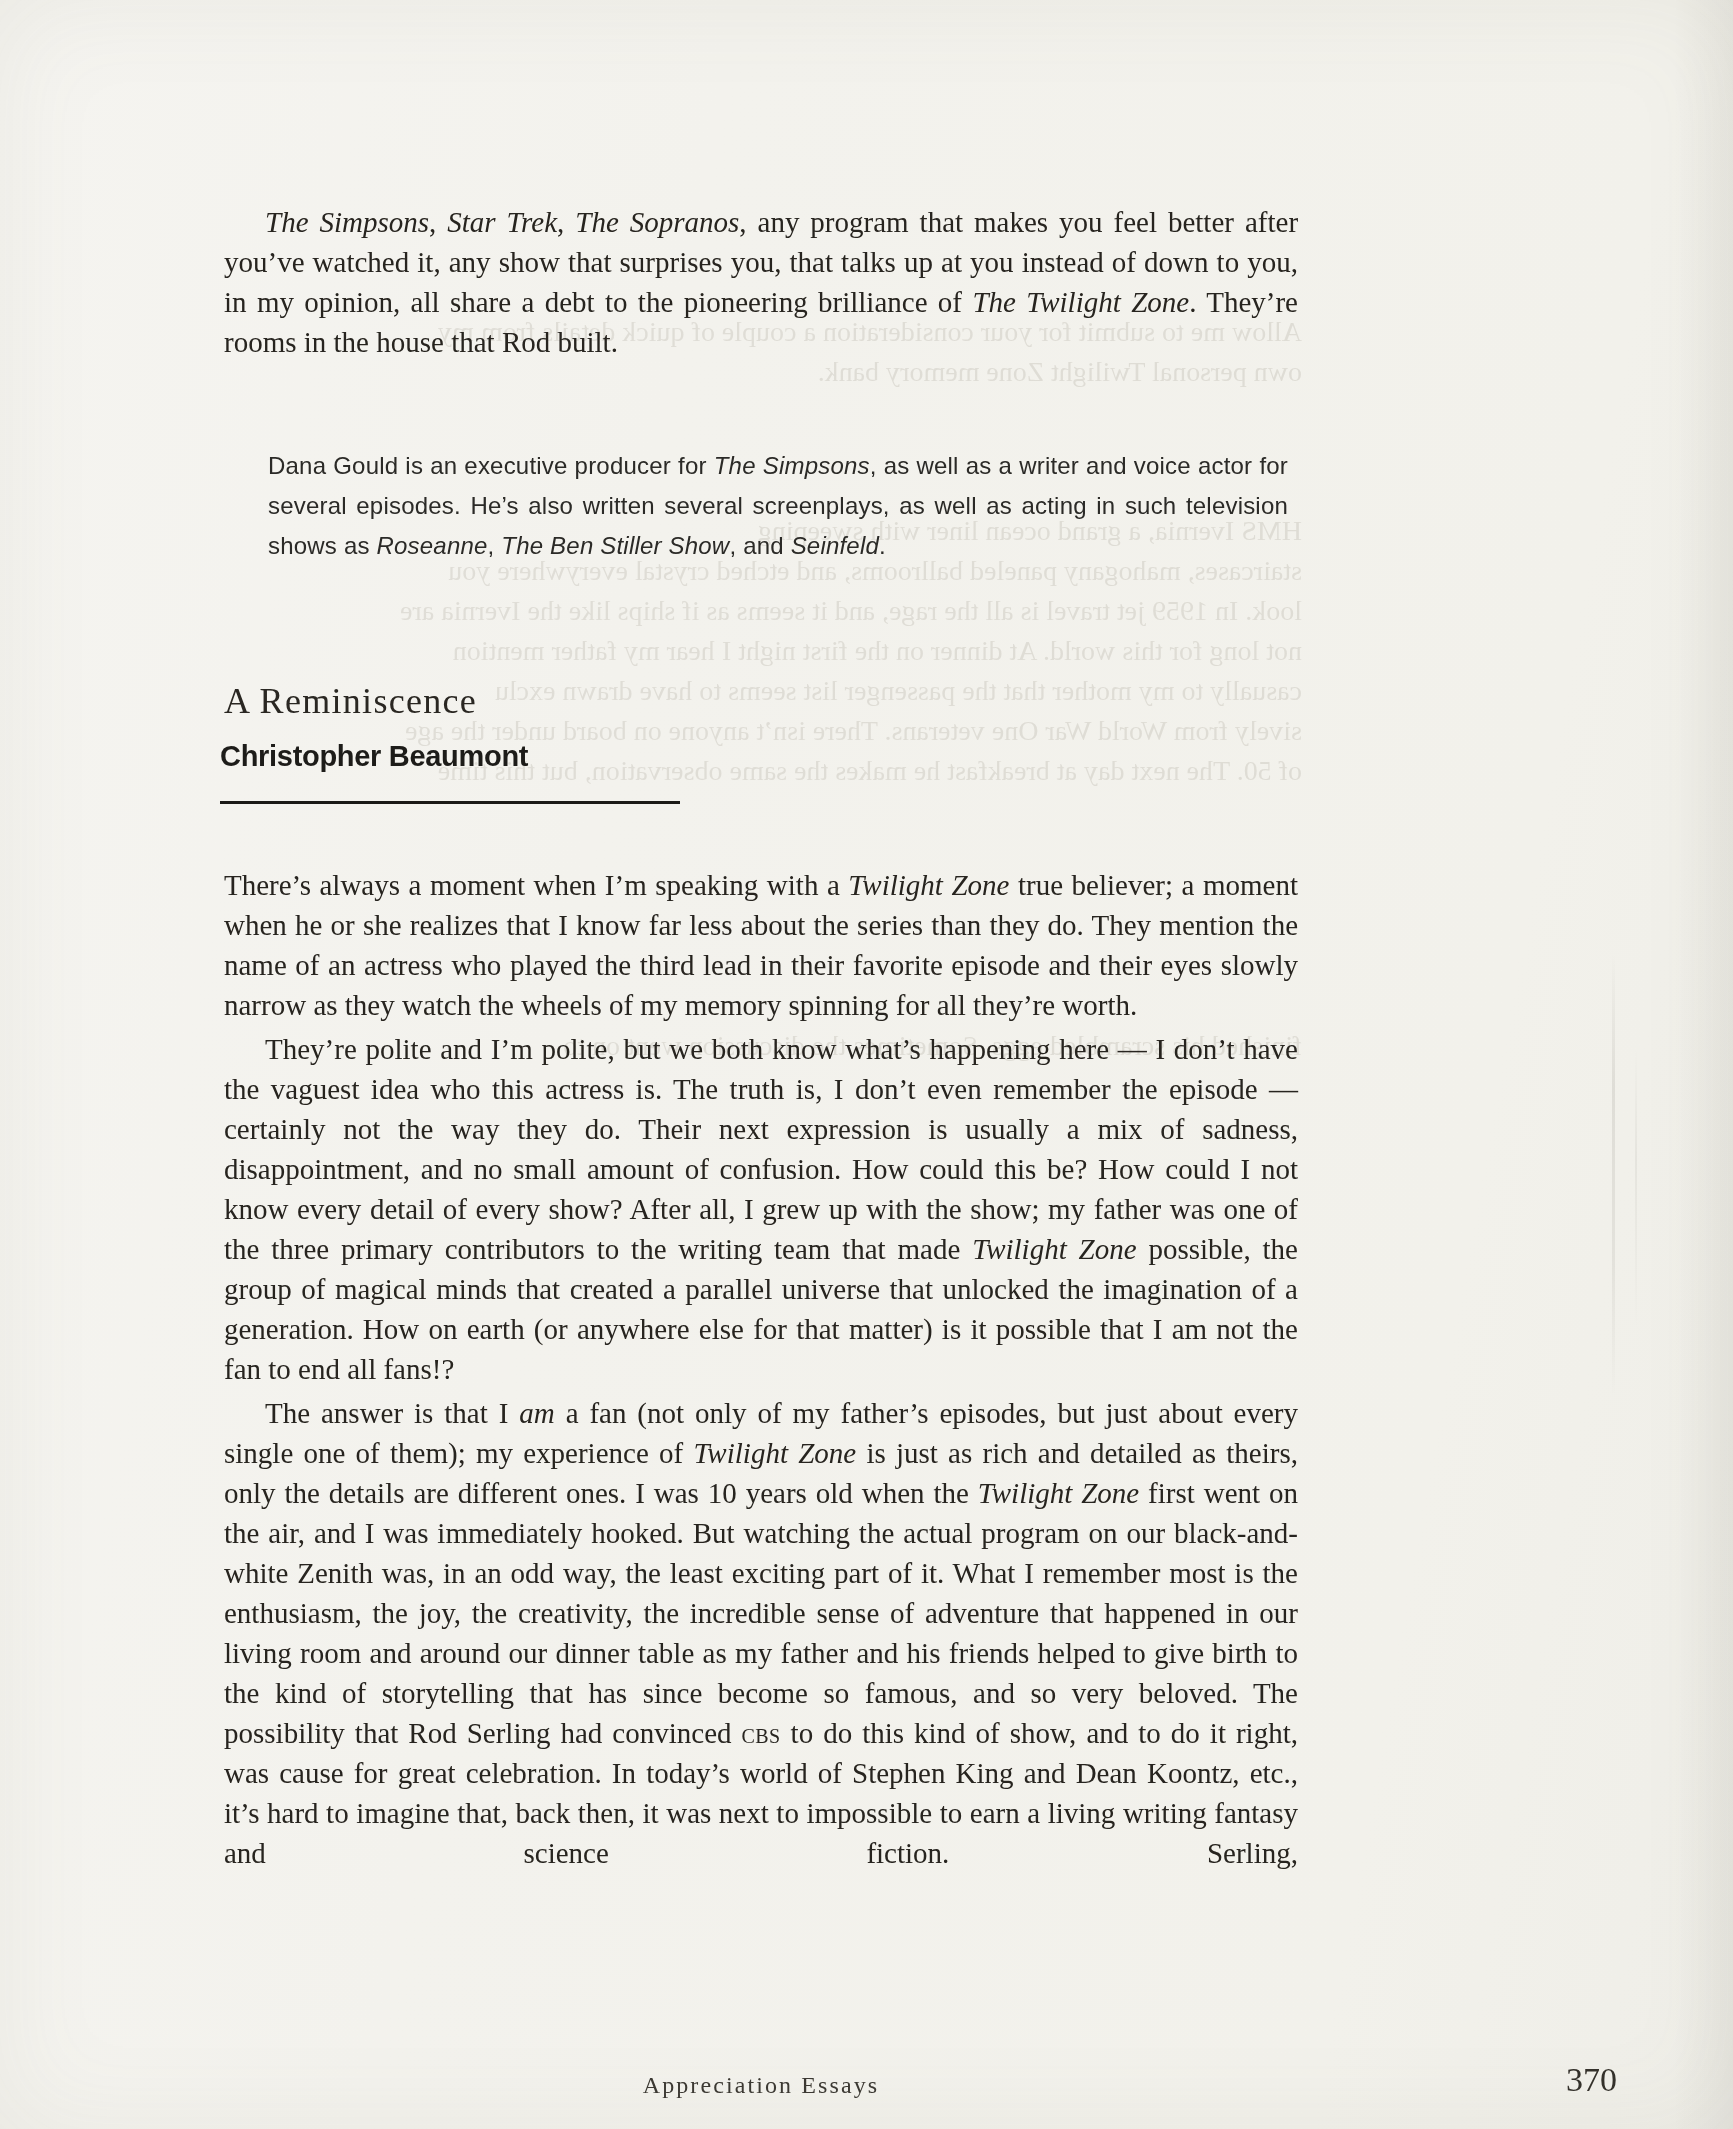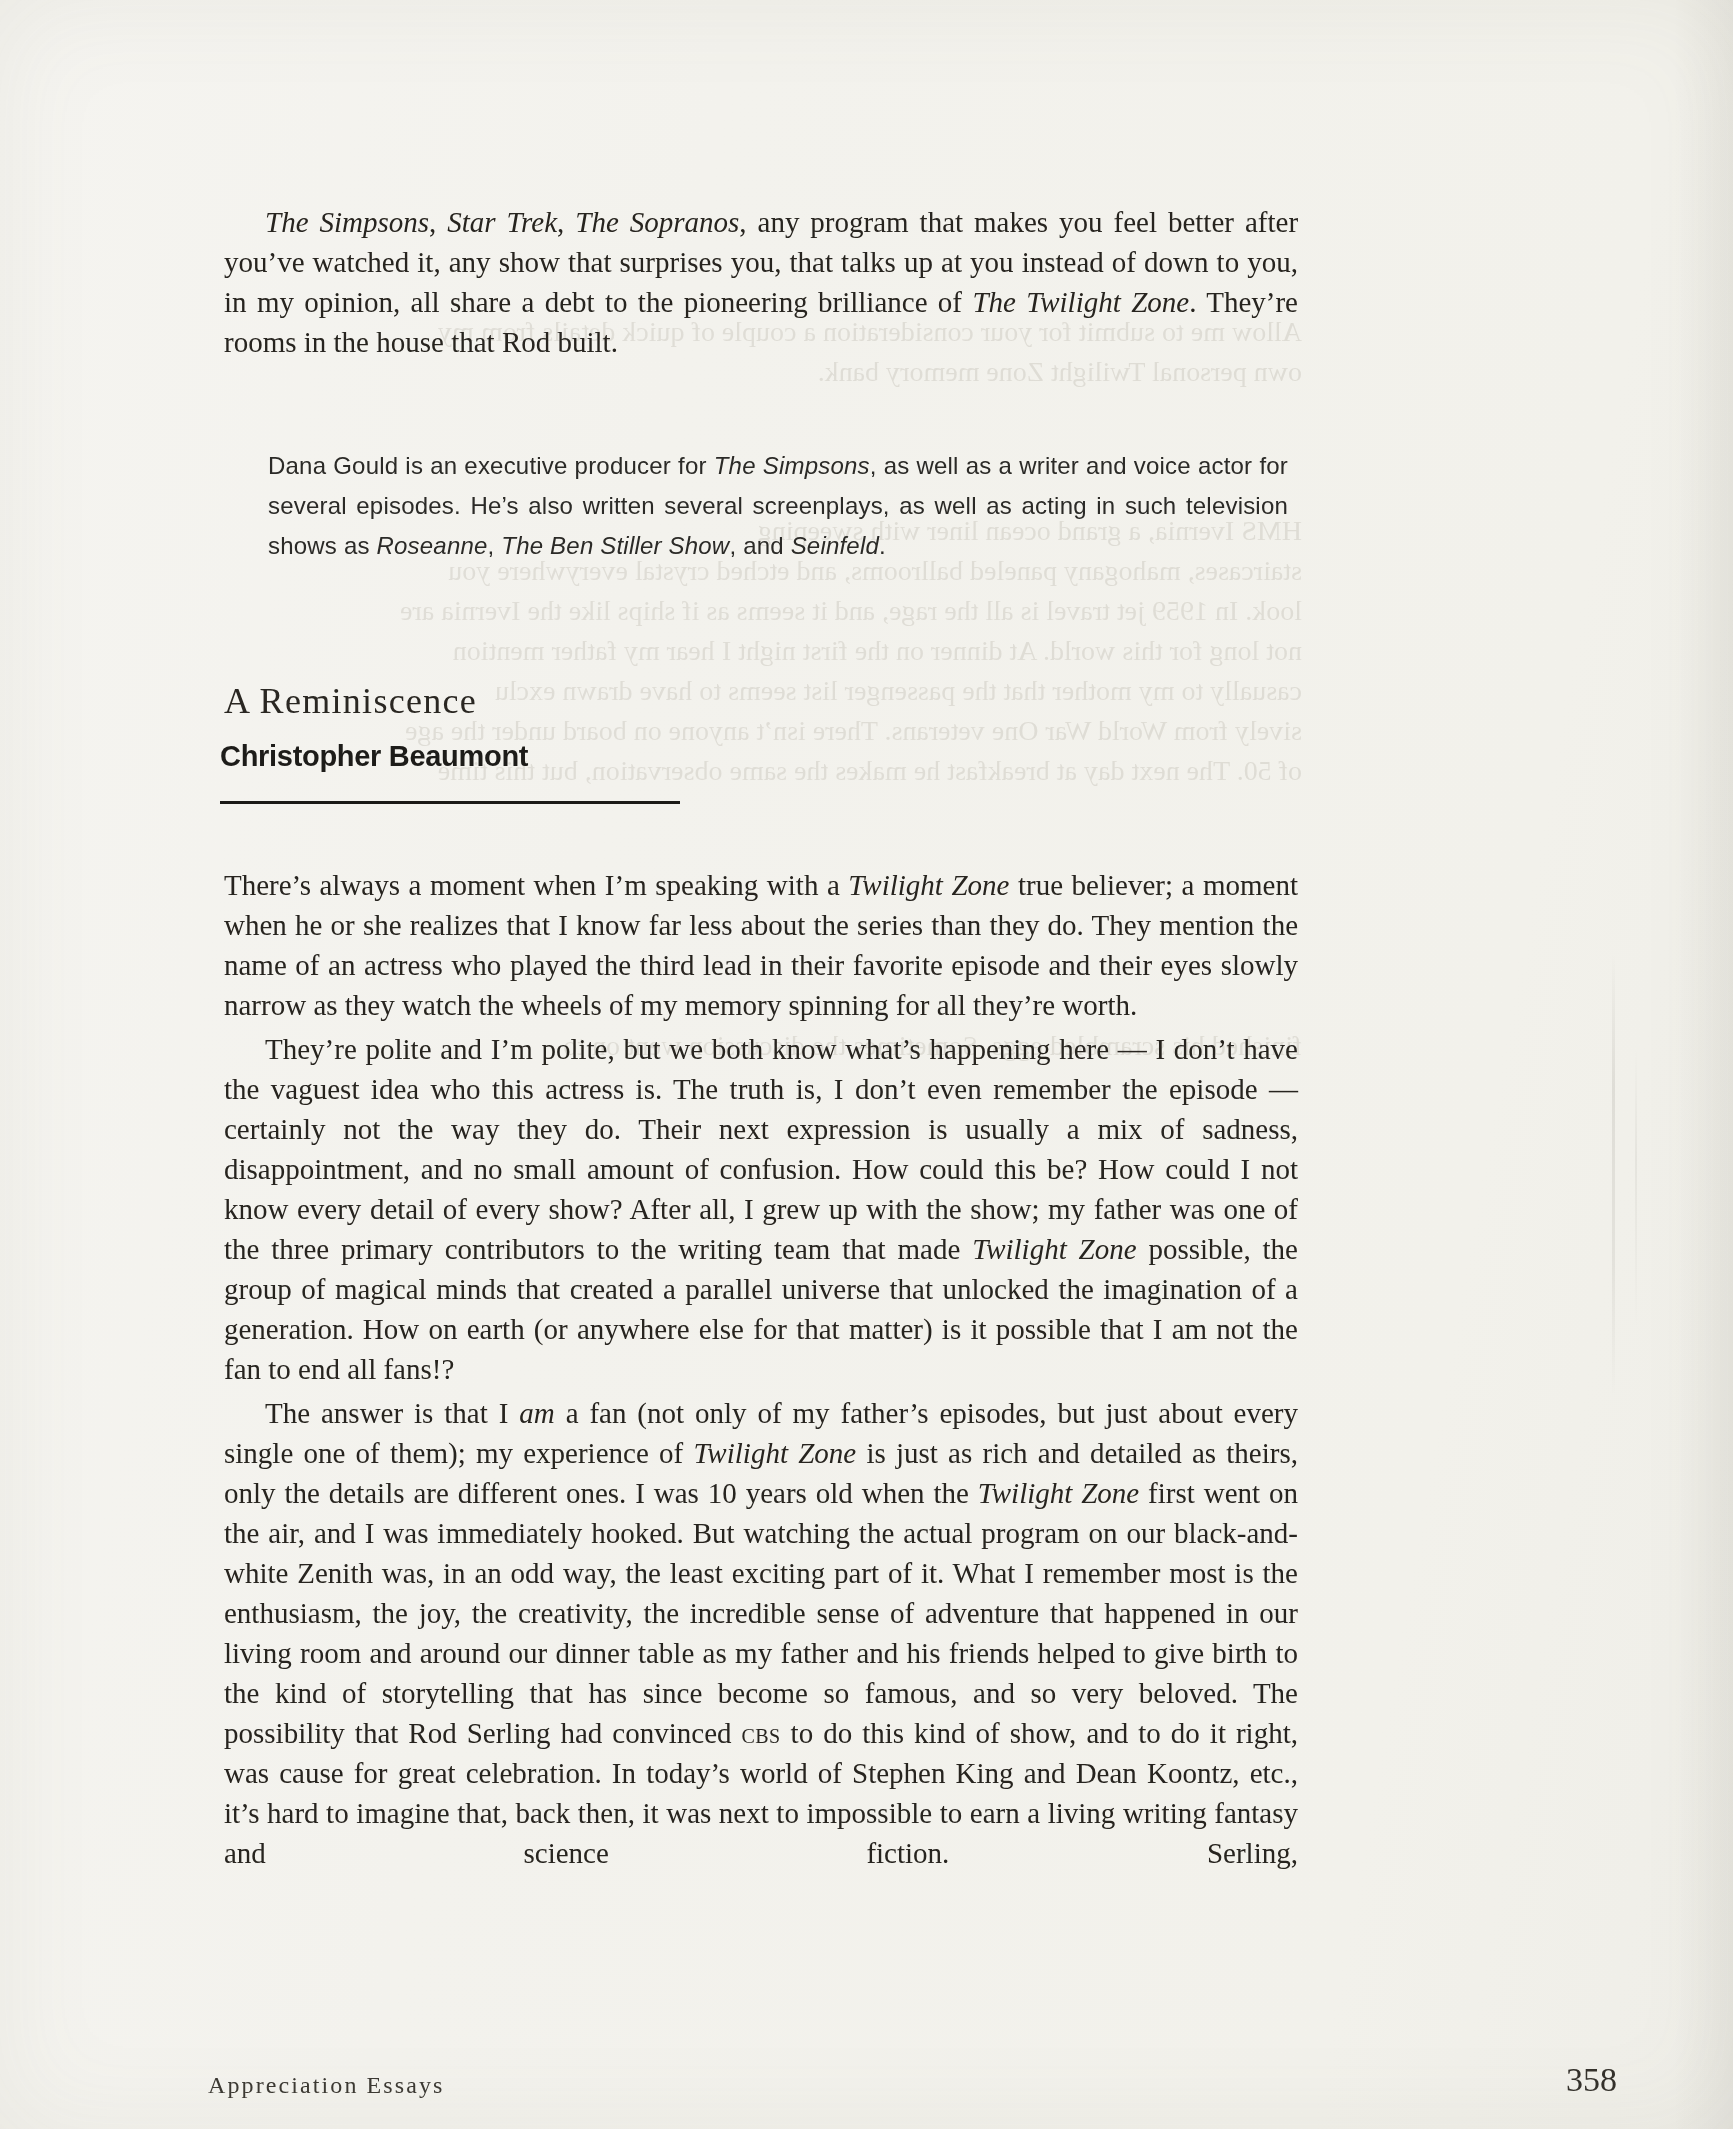--- a/index.html
+++ b/index.html
@@ -67,22 +67,22 @@
   }
   .title-rule {
     margin-top: 29px;
     width: 460px;
     height: 3.4px;
     background: #1b1a17;
   }
 
   
   .footer-left {
-    left: 208px; top: 2072px; width: 1082px;
-    text-align: left;
+    left: 220px; top: 2072px; width: 1082px;
+    text-align: center;
     font-size: 24px;
     letter-spacing: 2.1px;
     color: #3c3933;
   }
   .footer-page {
     left: 1566px; top: 2061px;
     font-size: 34px;
     color: #34312b;
   }
 
@@ -148,20 +148,20 @@
     <div class="title-rule"></div>
   </div>
 
   <div class="abs serif-col body-block">
     <p><span>There’s always a moment when I’m speaking with a </span><span class="it">Twilight Zone</span><span> true believer; a moment when he or she realizes that I know far less about the series than they do. They mention the name of an actress who played the third lead in their favorite episode and their eyes slowly narrow as they watch the wheels of my memory spinning for all they’re worth.</span></p>
     <p class="ind"><span>They’re polite and I’m polite, but we both know what’s happening here — I don’t have the vaguest idea who this actress is. The truth is, I don’t even remember the episode — certainly not the way they do. Their next expression is usually a mix of sadness, disappointment, and no small amount of confusion. How could this be? How could I not know every detail of every show? After all, I grew up with the show; my father was one of the three primary contributors to the writing team that made </span><span class="it">Twilight Zone</span><span> possible, the group of magical minds that created a parallel universe that unlocked the imagination of a generation. How on earth (or anywhere else for that matter) is it possible that I am not the fan to end all fans!?</span></p>
     <p class="ind jl"><span>The answer is that I </span><span class="it">am</span><span> a fan (not only of my father’s episodes, but just about every single one of them); my experience of </span><span class="it">Twilight Zone</span><span> is just as rich and detailed as theirs, only the details are different ones. I was 10 years old when the </span><span class="it">Twilight Zone</span><span> first went on the air, and I was immediately hooked. But watching the actual program on our black-and-white Zenith was, in an odd way, the least exciting part of it. What I remember most is the enthusiasm, the joy, the creativity, the incredible sense of adventure that happened in our living room and around our dinner table as my father and his friends helped to give birth to the kind of storytelling that has since become so famous, and so very beloved. The possibility that Rod Serling had convinced </span><span class="sc">CBS</span><span> to do this kind of show, and to do it right, was cause for great celebration. In today’s world of Stephen King and Dean Koontz, etc., it’s hard to imagine that, back then, it was next to impossible to earn a living writing fantasy and science fiction. Serling,</span></p>
   </div>
 
   <div class="abs footer-left">Appreciation Essays</div>
-  <div class="abs footer-page">358</div>
+  <div class="abs footer-page">370</div>
 
   <div class="abs crease-1"></div>
   <div class="abs crease-2"></div>
   <div class="abs edge-shade"></div>
 
 </div>
 
 
 </body></html>

